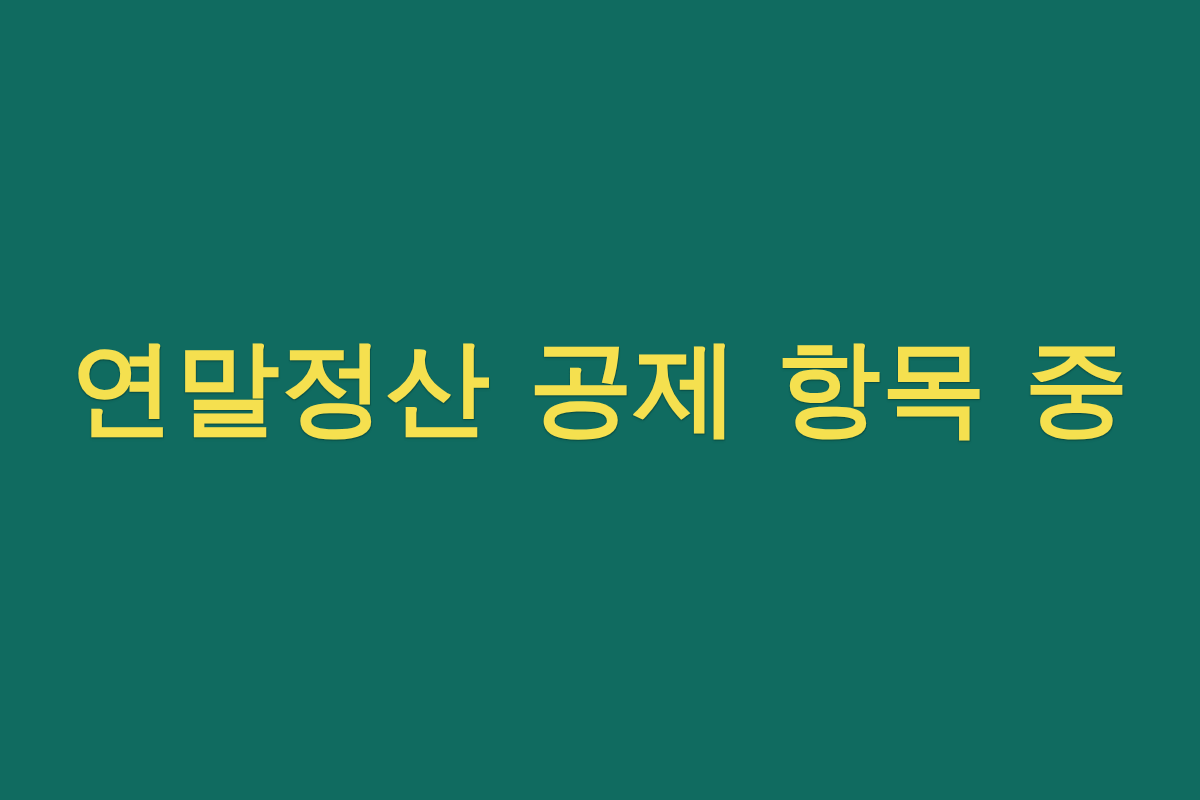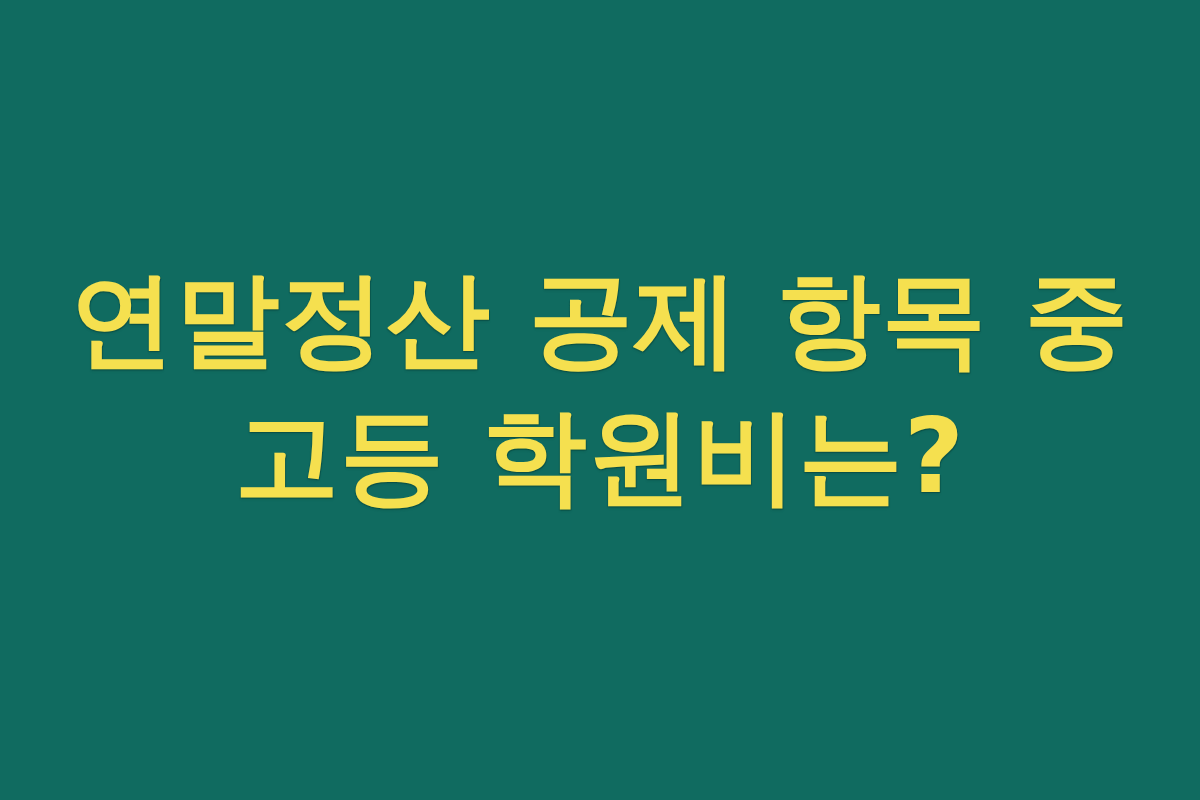--- a/index.html
+++ b/index.html
@@ -56,17 +56,16 @@
 </style>
 </head>
 <body>
 
 <div id="card" style="background: rgb(16, 107, 96);">
 
   <div id="headline">
 
     <span class="headline-line line-1" style="color: rgb(245, 224, 79);">연말정산 공제 항목 중</span>
 
-    <span class="headline-line line-2" style="color: rgb(245, 224, 79);">고등 학원비는?</span>
 
   </div>
 
 </div>
 
 </body></html>

